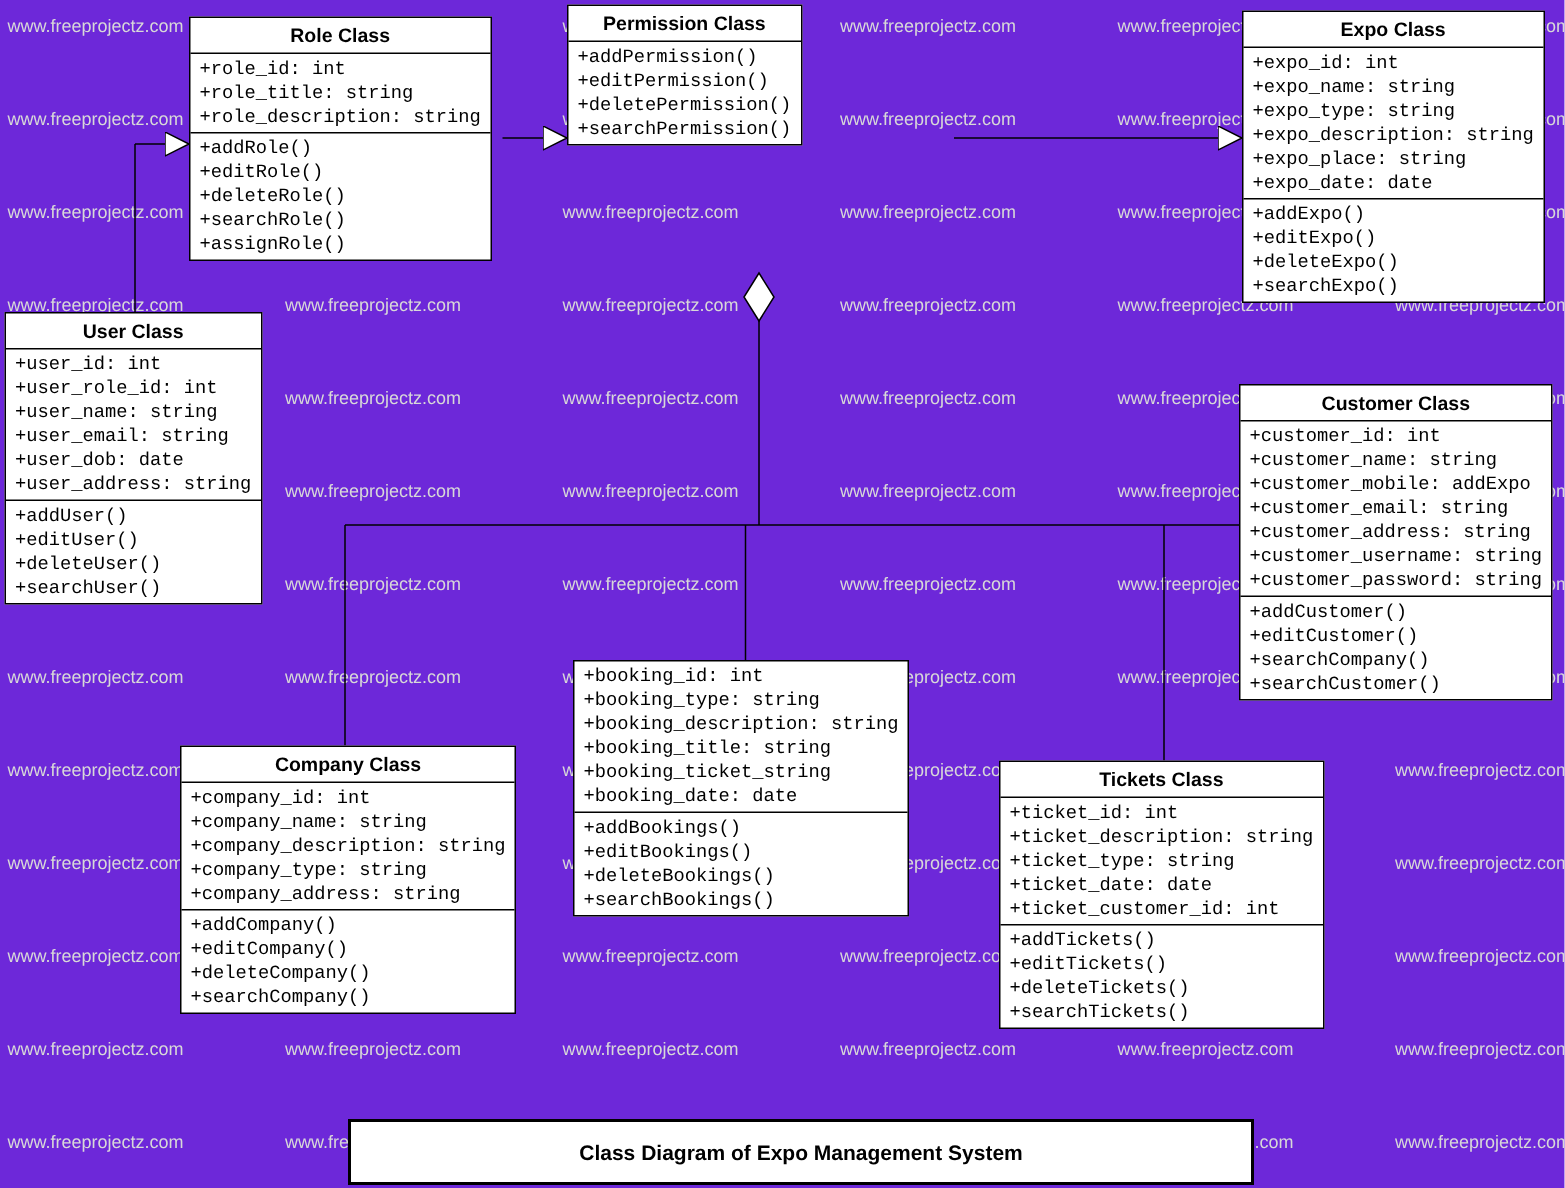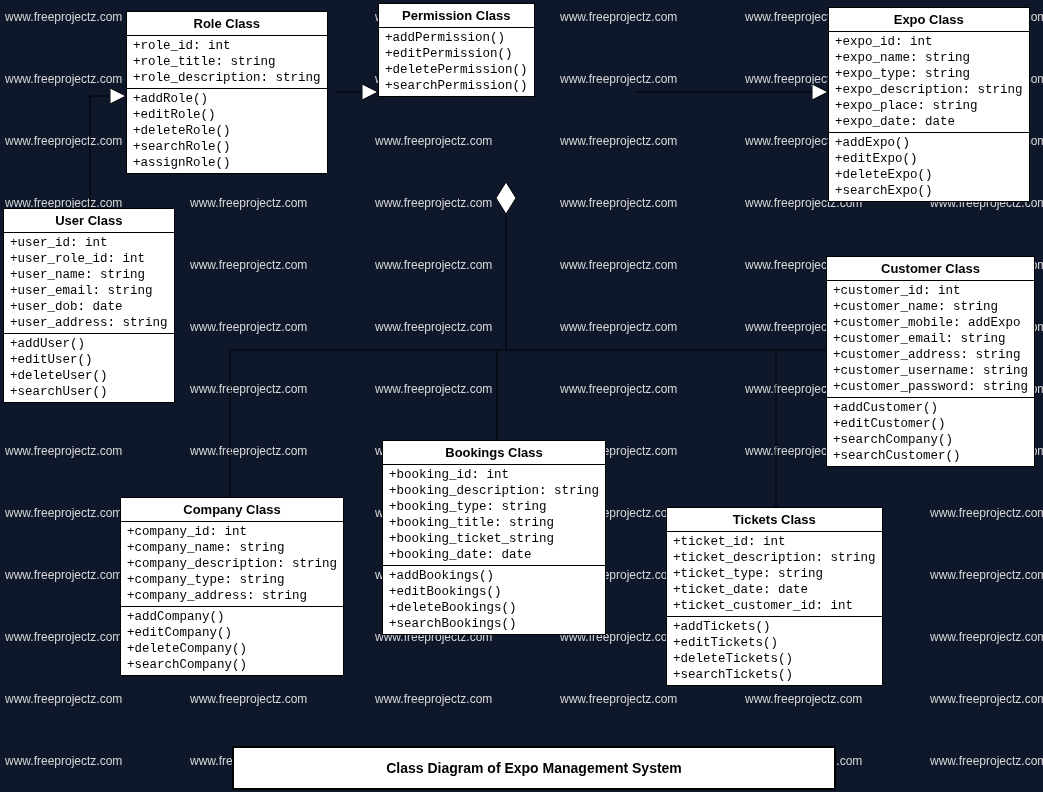--- a/index.html
+++ b/index.html
@@ -1,16 +1,16 @@
 <!DOCTYPE html>
 <html><head>
 <meta charset="utf-8">
 <style>
 html,body{margin:0;padding:0;font-family:Verdana,Geneva,sans-serif;font-size:12px;background:#fff;color:#000}
-.canvas{position:relative;width:1043px;height:792px;background:#0f172a;overflow:hidden}
+.canvas{position:relative;width:1043px;height:792px;background:#6d28d9;overflow:hidden}
 .watermark{position:absolute;color:#d8d8d8;font-size:12px;white-space:nowrap;font-family:Arial,sans-serif;pointer-events:none;z-index:0}
 .classbox{position:absolute;border:1px solid #000;background:#fff;z-index:2}
 .classbox .title{font-weight:bold;text-align:center;border-bottom:1px solid #000;padding:4px 8px;font-size:13px}
 .classbox .section{border-bottom:1px solid #000;padding:2px 6px;font-family:"Courier New",monospace;font-size:12.5px;line-height:16px;white-space:nowrap}
 .classbox .section:last-child{border-bottom:none}
 .section div{white-space:nowrap}
 .caption{position:absolute;border:2px solid #000;background:#fff;padding:12px 30px;font-weight:bold;font-size:14px;text-align:center;z-index:2}
 svg.lines{position:absolute;left:0;top:0;width:1043px;height:792px;z-index:1;pointer-events:none}
 </style>
 </head>
@@ -203,25 +203,24 @@
   </div>
   <div class="section">
     <div>+addCustomer()</div>
     <div>+editCustomer()</div>
     <div>+searchCompany()</div>
     <div>+searchCustomer()</div>
   </div>
 </div>
 
 <div class="classbox" style="left:382px;top:440px">
-  <div class="title">Bookings Class</div>
   <div class="section">
     <div>+booking_id: int</div>
+    <div>+booking_type: string</div>
     <div>+booking_description: string</div>
-    <div>+booking_type: string</div>
     <div>+booking_title: string</div>
     <div>+booking_ticket_string</div>
     <div>+booking_date: date</div>
   </div>
   <div class="section">
     <div>+addBookings()</div>
     <div>+editBookings()</div>
     <div>+deleteBookings()</div>
     <div>+searchBookings()</div>
   </div>

